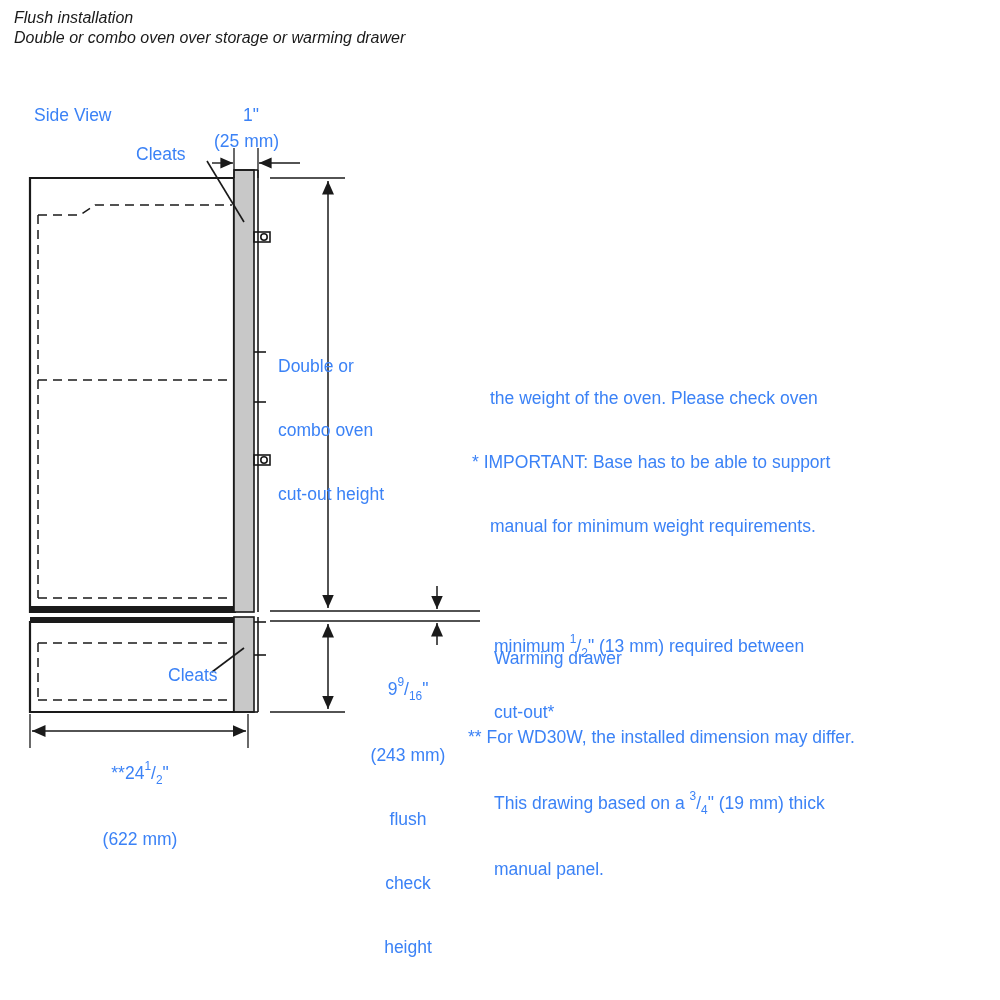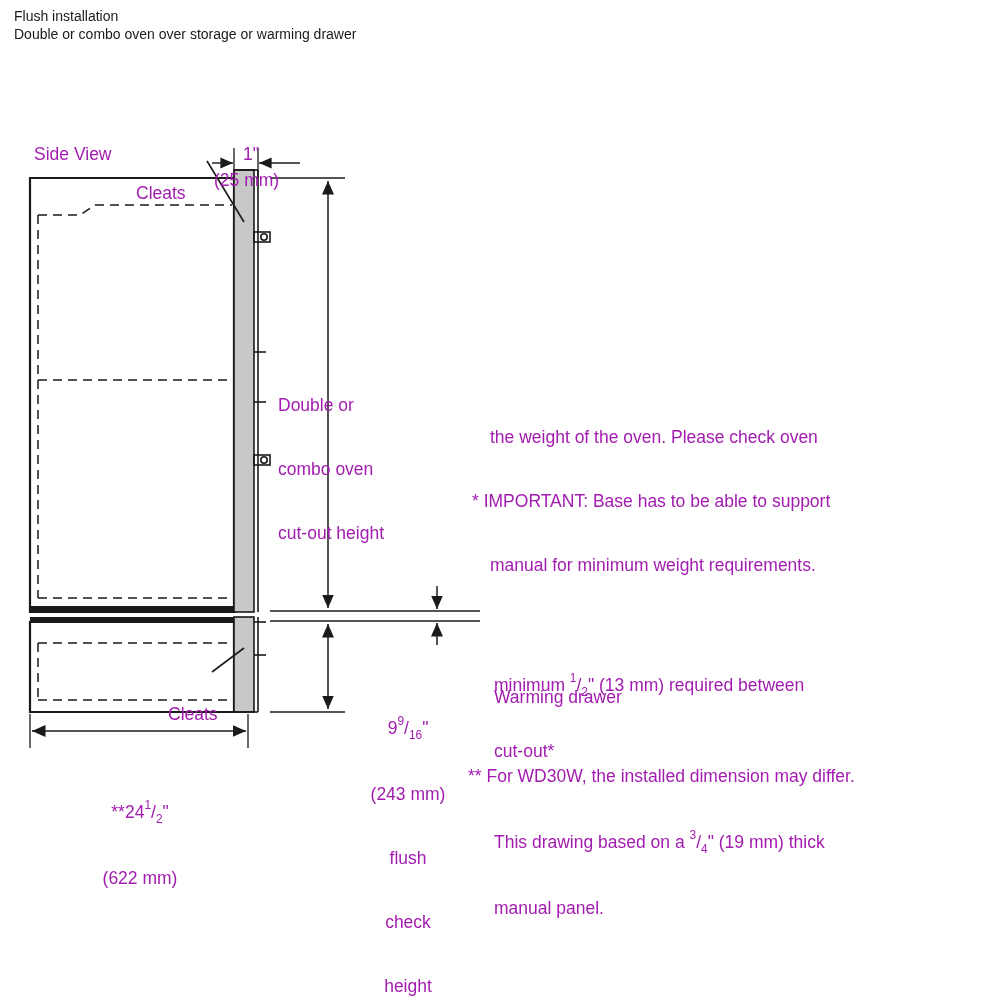--- a/index.html
+++ b/index.html
@@ -19,29 +19,29 @@
     position: absolute;
     left: 0; top: 0;
     width: 1000px;
     height: 1000px;
   }
   .txt {
     position: absolute;
     white-space: pre;
     line-height: 1.22;
     font-size: 17.5px;
-    color: #a21caf;
-    margin-top: 39px;
+    color: #3b82f6;
   }
   .title-block {
     position: absolute;
     left: 14px;
     top: 8px;
-    font-size: 14px;
+    font-size: 16px;
     line-height: 1.28;
+    font-style: italic;
   }
   .title-block div { white-space: pre; }
 
   
   .frac {
     display: inline-block;
     position: relative;
     white-space: nowrap;
   }
   .frac .num {

